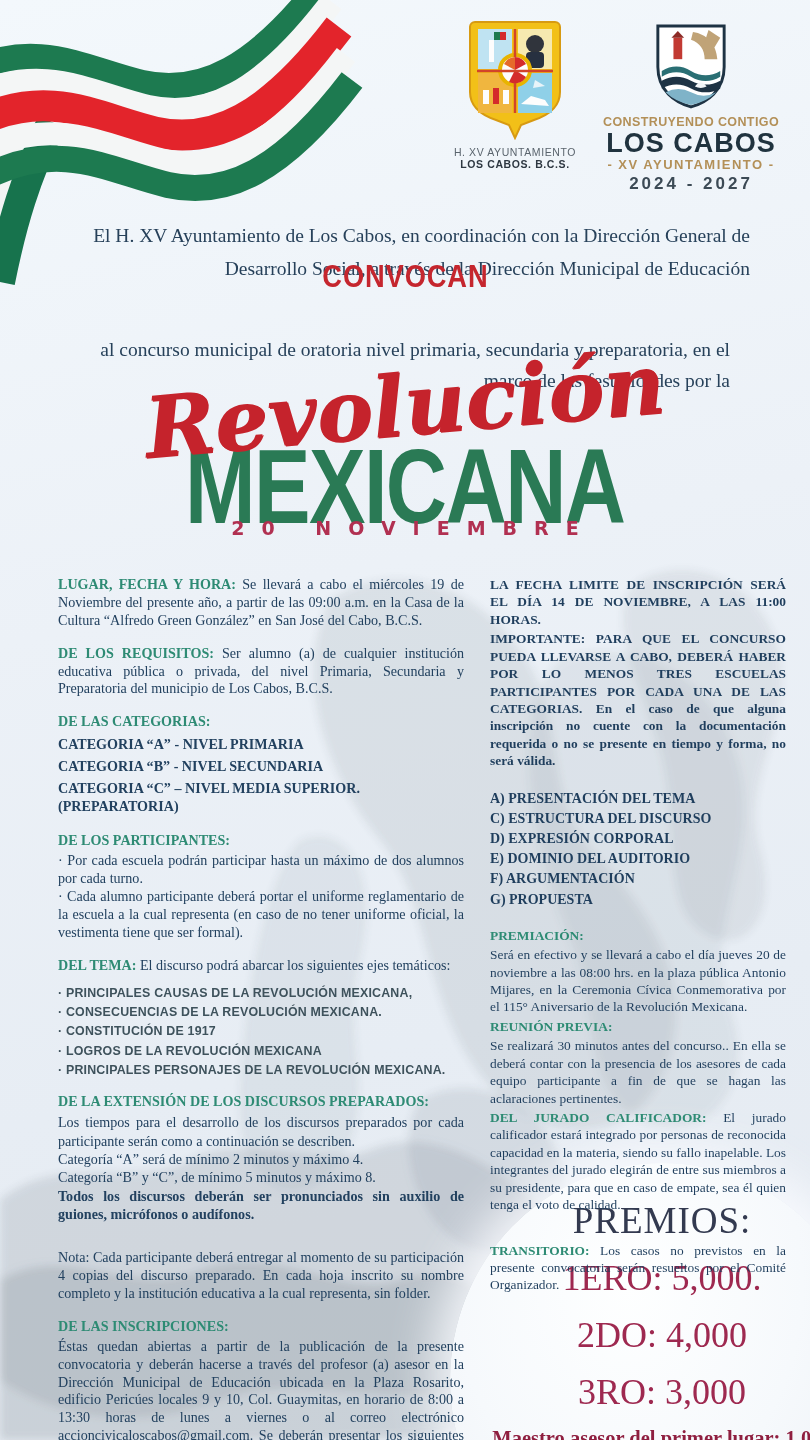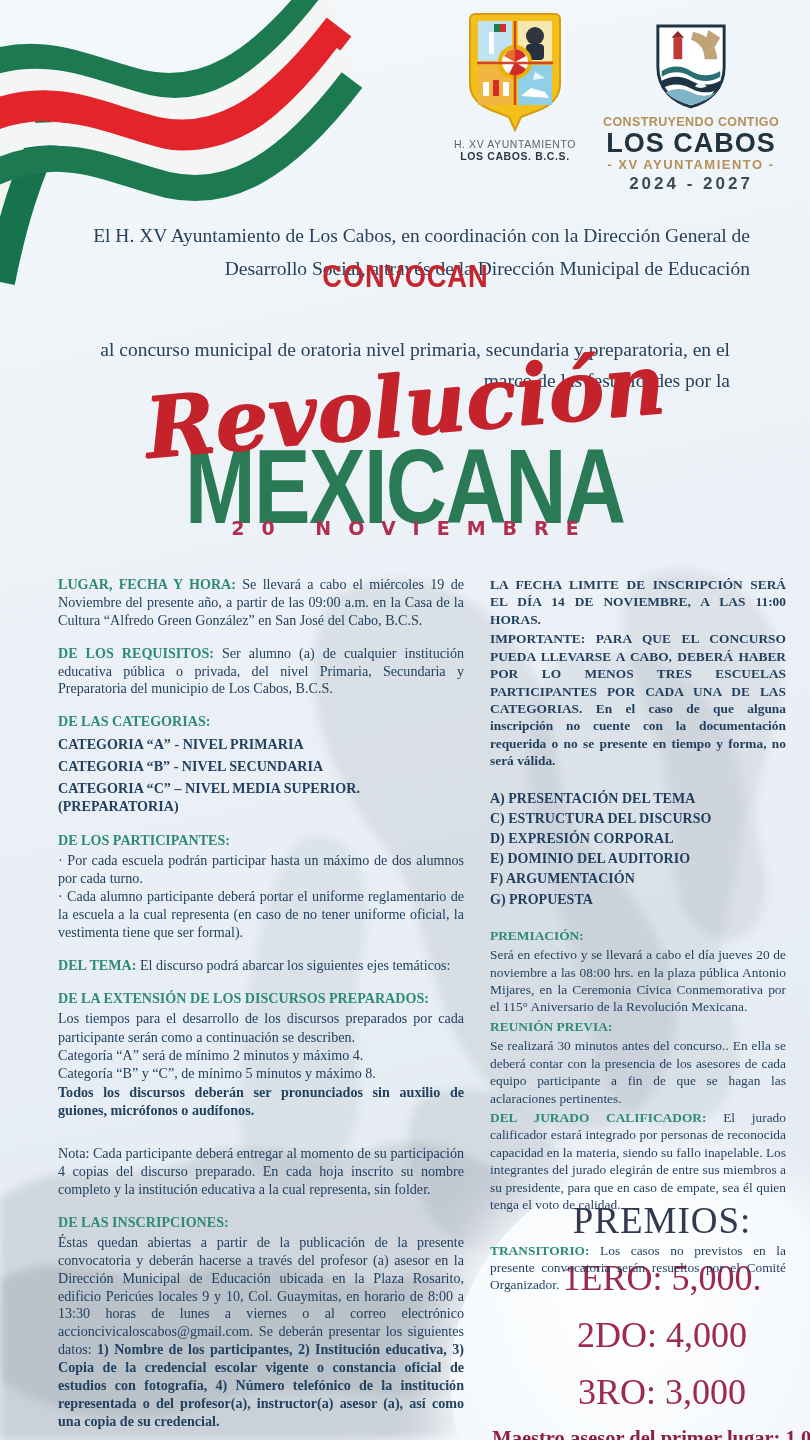--- a/index.html
+++ b/index.html
@@ -4,21 +4,21 @@
 <style>
   html,body{margin:0;padding:0;background:#cfd6de;}
   #poster{
     position:relative;width:810px;height:1440px;overflow:hidden;margin:0 auto;
     background:linear-gradient(168deg,#f3f8fc 0%,#ecf1f7 40%,#e7edf4 70%,#e5eaf1 100%);
     font-family:"Liberation Serif",serif;color:#22415f;
   }
   svg{display:block;}
   .abs{position:absolute;}
   
-  .seal{left:452px;top:12px;width:126px;text-align:center;z-index:4;}
+  .seal{left:452px;top:20px;width:126px;text-align:center;z-index:4;}
   .seal-cap1{margin-top:6px;font-family:"Liberation Sans",sans-serif;font-size:10.5px;letter-spacing:.6px;color:#5a646d;}
   .seal-cap2{font-family:"Liberation Sans",sans-serif;font-size:10.5px;font-weight:bold;letter-spacing:.6px;color:#2d3741;}
   .brand{left:600px;top:22px;width:182px;text-align:center;z-index:4;}
   .brand svg{margin:0 auto;}
   .brand-tagline{margin-top:5px;font-family:"Liberation Sans",sans-serif;font-size:12.5px;font-weight:bold;color:#b39058;letter-spacing:.4px;}
   .brand-name{font-family:"Liberation Sans",sans-serif;font-size:27px;font-weight:bold;color:#20333f;letter-spacing:1px;line-height:1.05;}
   .brand-sub{font-family:"Liberation Sans",sans-serif;font-size:13px;font-weight:bold;color:#b39058;letter-spacing:1.5px;}
   .brand-years{margin-top:2px;font-family:"Liberation Sans",sans-serif;font-size:17px;font-weight:bold;color:#3c4a55;letter-spacing:3px;}
   
   .intro{top:199px;left:60px;width:690px;text-align:right;font-size:19.5px;line-height:1.72;color:#27415a;z-index:3;}
@@ -165,20 +165,27 @@
         <p class="cat">CATEGORIA “B” - NIVEL SECUNDARIA</p>
         <p class="cat">CATEGORIA “C” – NIVEL MEDIA SUPERIOR. (PREPARATORIA)</p>
       </div>
       <div class="sec">
         <p class="hblock">DE LOS PARTICIPANTES:</p>
         <p class="just">· Por cada escuela podrán participar hasta un máximo de dos alumnos por cada turno.</p>
         <p class="just">· Cada alumno participante deberá portar el uniforme reglamentario de la escuela a la cual representa (en caso de no tener uniforme oficial, la vestimenta tiene que ser formal).</p>
       </div>
       <div class="sec">
         <p class="just"><span class="h">DEL TEMA:</span> <span>El discurso podrá abarcar los siguientes ejes temáticos:</span></p>
+        <ul class="themes">
+          <li>· PRINCIPALES CAUSAS DE LA REVOLUCIÓN MEXICANA,</li>
+          <li>· CONSECUENCIAS DE LA REVOLUCIÓN MEXICANA.</li>
+          <li>· CONSTITUCIÓN DE 1917</li>
+          <li>· LOGROS DE LA REVOLUCIÓN MEXICANA</li>
+          <li>· PRINCIPALES PERSONAJES DE LA REVOLUCIÓN MEXICANA.</li>
+        </ul>
       </div>
       <div class="sec">
         <p class="hblock">DE LA EXTENSIÓN DE LOS DISCURSOS PREPARADOS:</p>
         <p class="ext-line just">Los tiempos para el desarrollo de los discursos preparados por cada participante serán como a continuación se describen.</p>
         <p class="ext-line">Categoría “A” será de mínimo 2 minutos y máximo 4.</p>
         <p class="ext-line">Categoría “B” y “C”, de mínimo 5 minutos y máximo 8.</p>
         <p class="ext-line just bold">Todos los discursos deberán ser pronunciados sin auxilio de guiones, micrófonos o audífonos.</p>
       </div>
       <div class="sec mt-lg">
         <p class="just">Nota: Cada participante deberá entregar al momento de su participación 4 copias del discurso preparado. En cada hoja inscrito su nombre completo y la institución educativa a la cual representa, sin folder.</p>

